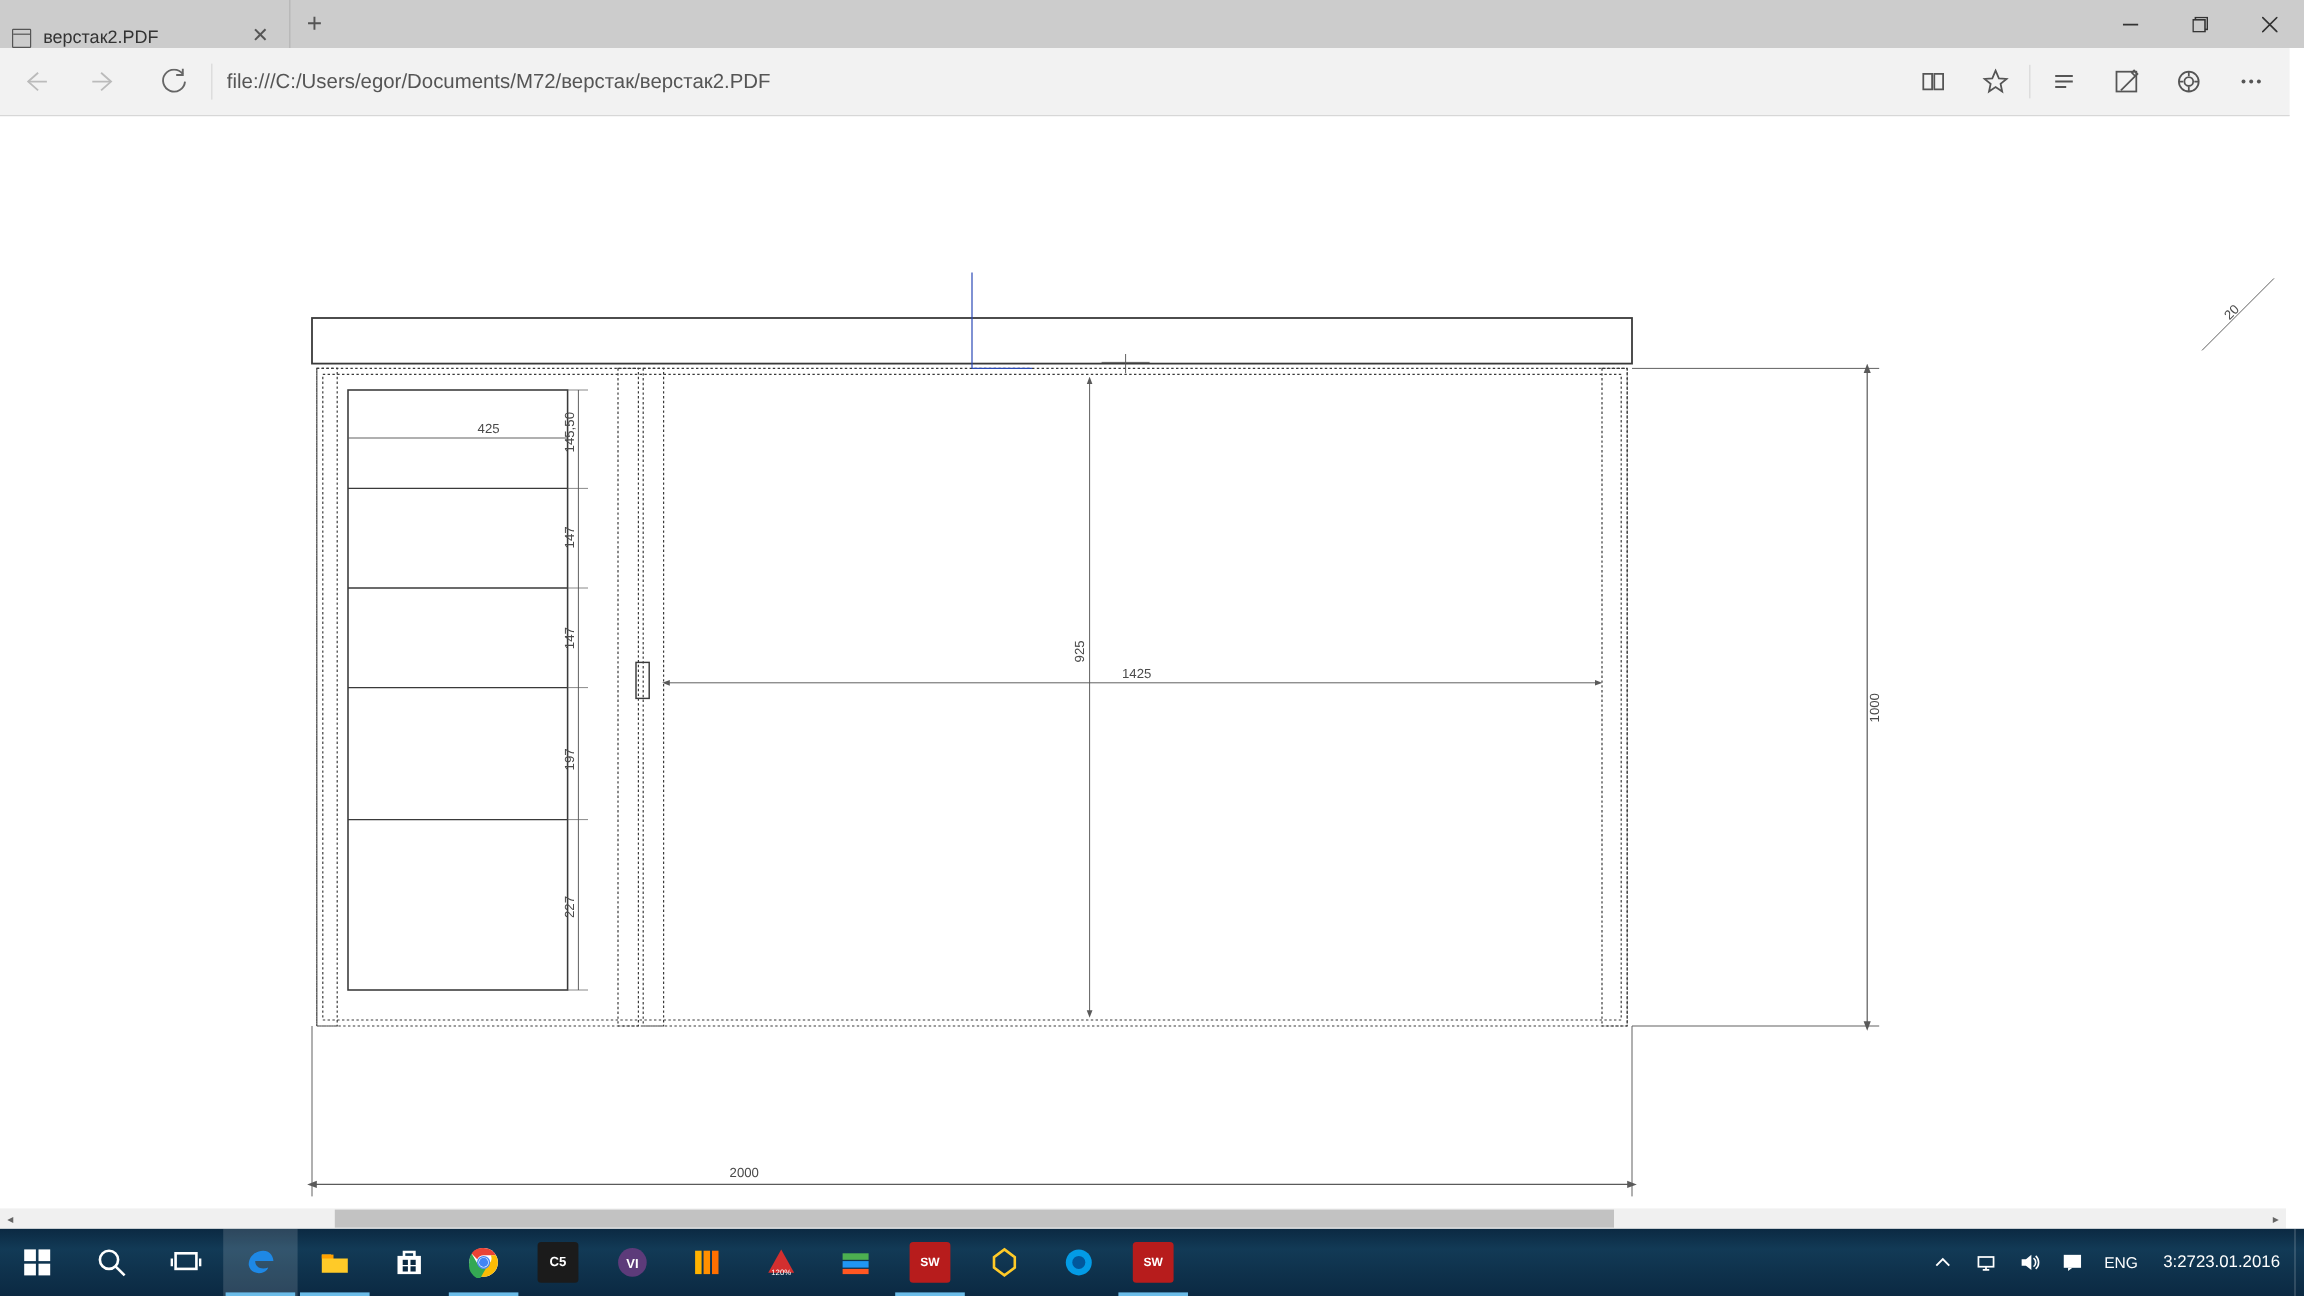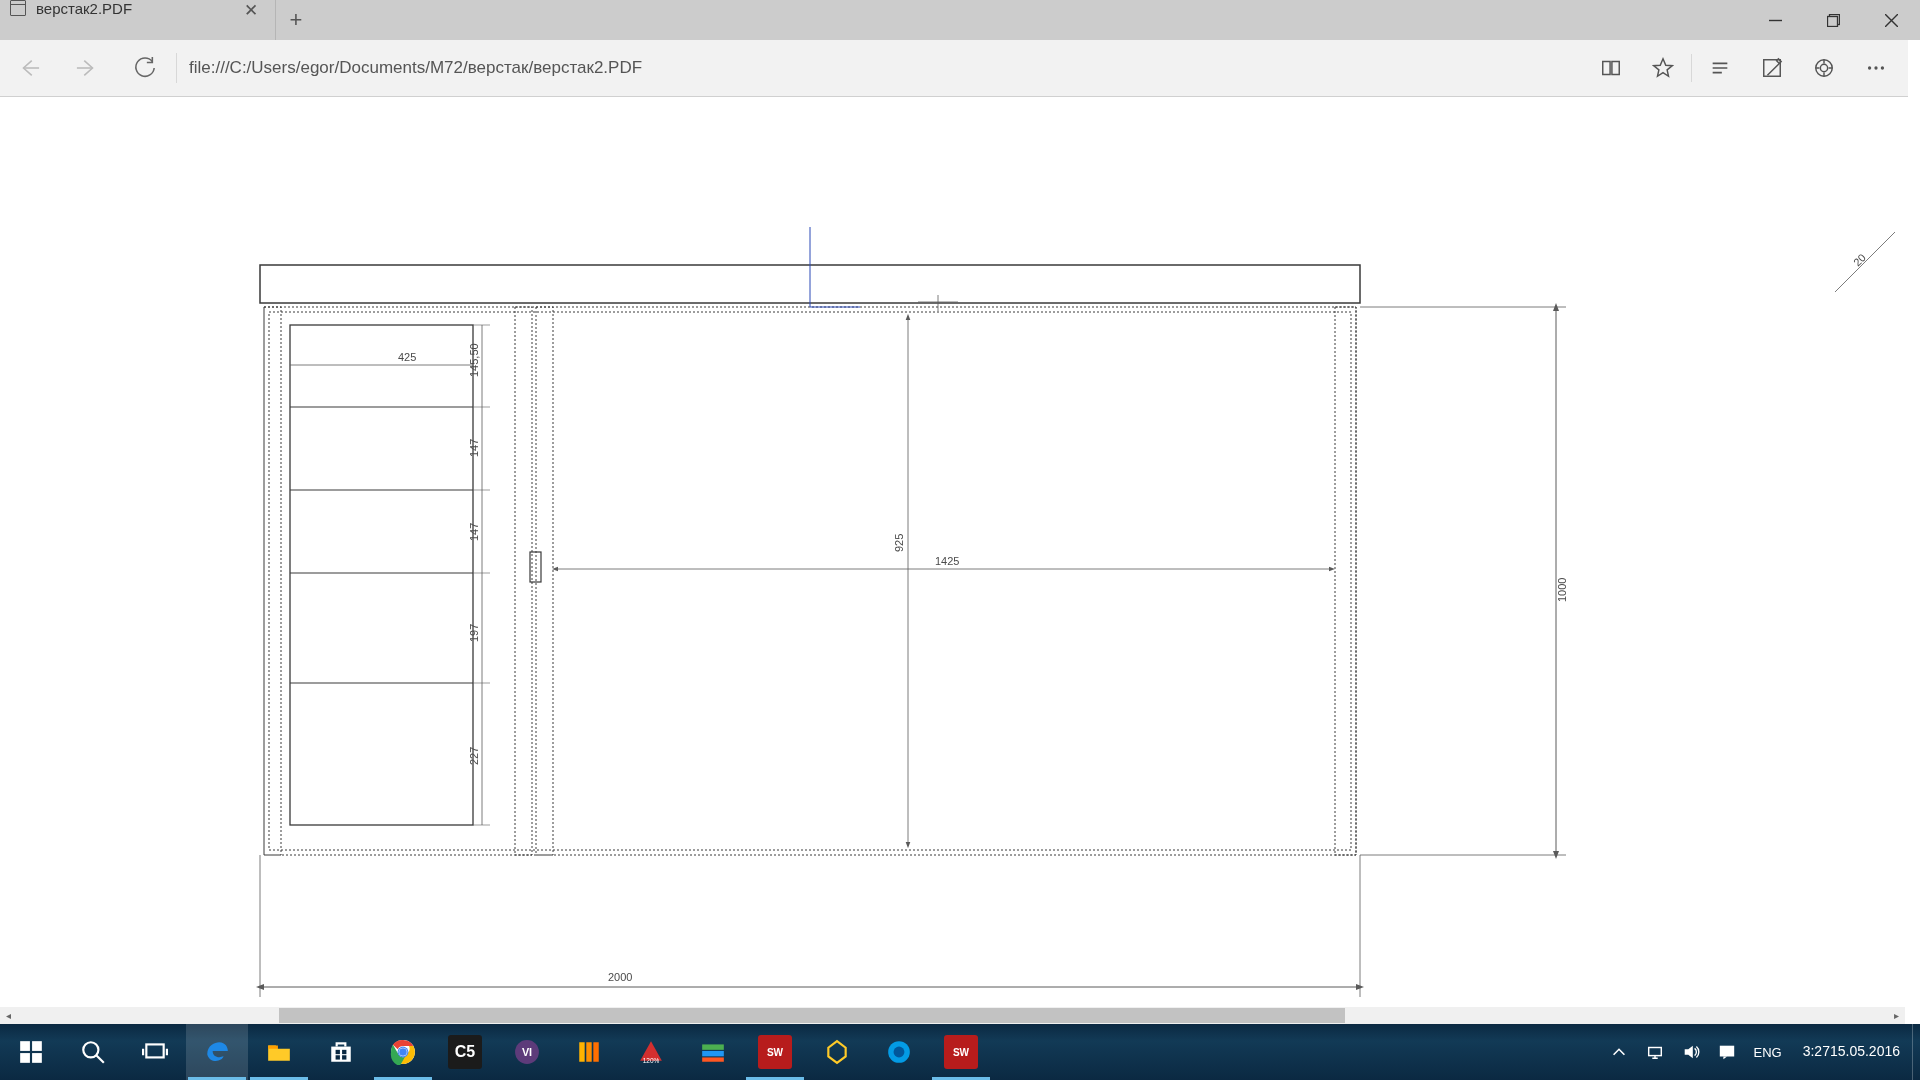--- a/index.html
+++ b/index.html
@@ -1,19 +1,19 @@
 <!DOCTYPE html>
 <html><head>
 <meta charset="utf-8">
 <style>
 *{margin:0;padding:0;box-sizing:border-box;font-family:'Segoe UI',Tahoma,sans-serif;-webkit-user-select:none;user-select:none}
 html,body{width:1920px;height:1080px;overflow:hidden;background:#fff}
 
 #titlebar{position:absolute;top:0;left:0;right:0;height:40px;background:#cccccc;display:flex;align-items:flex-end}
-.tab{height:40px;width:276px;background:#cccccc;display:flex;align-items:flex-start;padding:0 10px;border-right:1px solid #b5b5b5;font-size:15px;color:#333}
+.tab{height:40px;width:242px;background:#cccccc;display:flex;align-items:flex-end;padding:0 10px;border-right:1px solid #b5b5b5;font-size:15px;color:#333}
 .tab .tab-icon{width:16px;height:16px;border:1.5px solid #555;border-radius:1px;margin-right:10px;display:flex;align-items:center;justify-content:center;position:relative}
 .tab .tab-icon::before{content:"";position:absolute;top:3px;left:0;right:0;border-top:1.5px solid #555}
 .tab .tab-title{flex:1;white-space:nowrap;overflow:hidden;text-overflow:ellipsis}
 .tab .tab-close{width:28px;text-align:center;font-size:17px;color:#555}
 .newtab{width:40px;height:40px;display:flex;align-items:center;justify-content:center;font-size:22px;color:#555}
 .win-controls{position:absolute;top:0;right:0;height:40px;display:flex}
 .win-btn{width:58px;display:flex;align-items:center;justify-content:center;color:#333}
 .win-btn svg{width:13px;height:13px}
 
 #addrbar{position:absolute;top:40px;left:0;right:12px;height:57px;background:#f2f2f2;border-bottom:1px solid #d0d0d0;display:flex;align-items:center}
@@ -277,21 +277,21 @@
           <path d="M12 1 a11 11 0 0 1 9.5 5.5 H12 a5.5 5.5 0 0 0 -4.9 3 L2.7 5.2 A11 11 0 0 1 12 1" fill="#ea4335"></path>
           <path d="M23 12 a11 11 0 0 1 -14 10.6 l4.8 -8.3 a5.5 5.5 0 0 0 3.7 -7.8 H21.5 A11 11 0 0 1 23 12" fill="#fbbc05"></path>
           <path d="M1 12 a11 11 0 0 1 1.7 -6.8 l4.8 8.3 a5.5 5.5 0 0 0 6.3 3.1 l-4.8 8.3 A11 11 0 0 1 1 12" fill="#34a853"></path>
           <circle cx="12" cy="12" r="5" fill="#4285f4"></circle>
           <circle cx="12" cy="12" r="4" fill="#fff"></circle>
           <circle cx="12" cy="12" r="3.5" fill="#4285f4"></circle>
         </svg>
     </div>
   </div>
   <div class="tb-btn">
-      <div class="tb-icon-box" style="background:#1b1b1b;color:#fff;font-size:16px;font-weight:bold">C5</div>
+      <div class="tb-icon-box" style="background:#1b1b1b;color:#fff;font-size:11px;font-weight:bold">C5</div>
     </div>
   <div class="tb-btn">
       <div class="tb-icon-box">
         <svg viewBox="0 0 24 24">
           <circle cx="12" cy="12" r="11" fill="#5d3b7a"></circle>
           <text x="12" y="16" text-anchor="middle" fill="#fff" font-size="10" font-weight="bold">VI</text>
         </svg>
       </div>
     </div>
   <div class="tb-btn">
@@ -362,17 +362,17 @@
       </div>
     <div class="tray-item">
         <svg viewBox="0 0 20 20" fill="#fff">
           <rect x="2" y="3" width="16" height="12"></rect>
           <path d="M6 15 v3 l4 -3"></path>
         </svg>
       </div>
     <div class="tray-item">ENG</div>
     <div class="tray-item" id="clock">
       <span>3:27</span>
-      <span>15.05.2016</span>
+      <span>23.01.2016</span>
     </div>
     <div id="showdesk"></div>
   </div>
 </div>
 
 </body></html>

